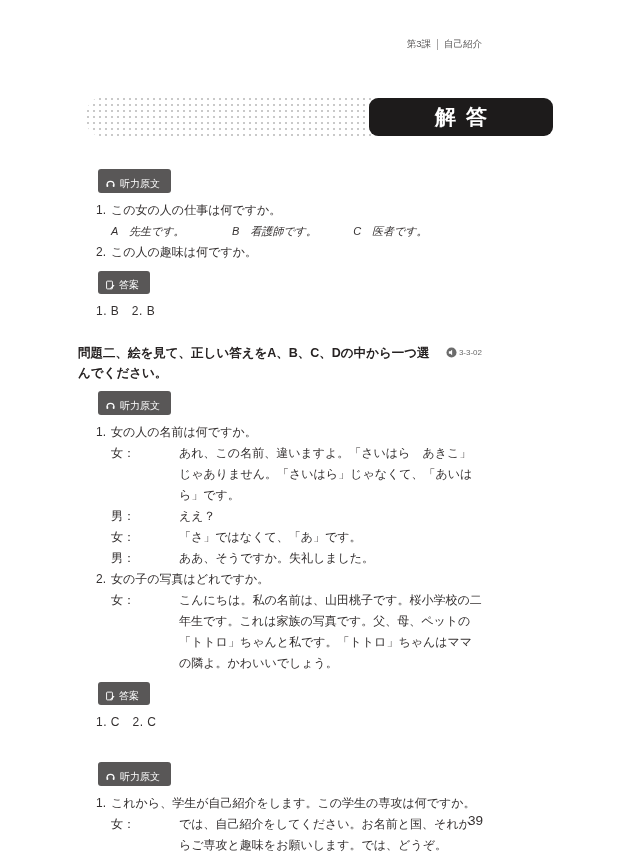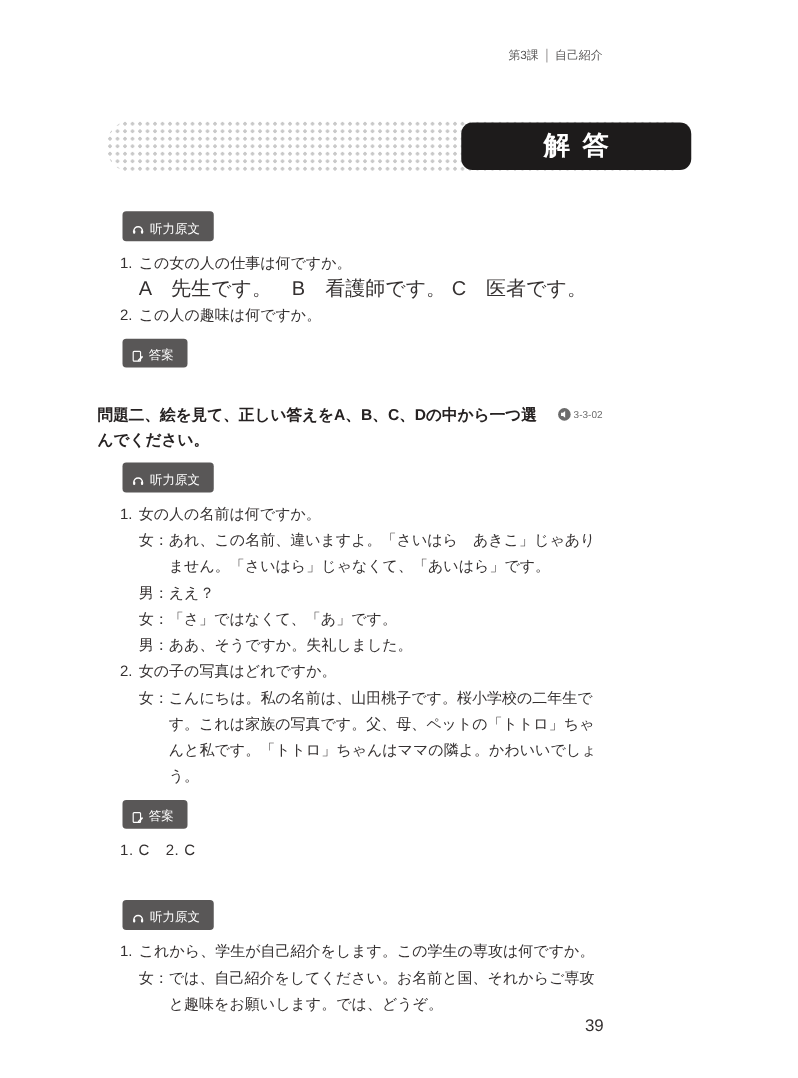--- a/index.html
+++ b/index.html
@@ -54,27 +54,27 @@
     font-size:10px; line-height:1;
     padding:9px 11px 4px 7px;
     border-radius:3px;
     margin:8px 0 7px 2px;
   }
 
   .qline { display:flex; font-size:12px; line-height:21px; }
   .qnum { flex:0 0 15px; }
   .qtext { flex:1; }
 
-  .opts { padding-left:15px; font-size:16px; line-height:21px; white-space:nowrap; }
+  .opts { padding-left:15px; font-size:11px; line-height:21px; white-space:nowrap;font-style:italic; }
   .opt { display:inline-block; min-width:118px; }
   .opt:last-child { min-width:0; }
 
   .dline { display:flex; padding-left:15px; font-size:12px; line-height:21px; }
   .speaker { flex:0 0 auto; white-space:nowrap; }
-  .dtext { flex:1; }
+  .dtext { flex:1;margin-left:44px; }
 
   .ansline { font-size:12px; line-height:21px; padding-left:0; letter-spacing:0.5px; }
 
   .pageno {
     position:absolute; bottom:34px; right:79px;
     font-size:13.5px; color:#343030;
   }
 </style>
 </head>
 <body>
@@ -116,20 +116,21 @@
           <span class="qnum">2.</span>
           <span class="qtext">この人の趣味は何ですか。</span>
         </div>
         <div class="badge">
           <svg width="10" height="10" viewBox="0 0 16 16">
               <rect x="2.5" y="1.8" width="9.4" height="12.4" rx="1.2" fill="none" stroke="#fff" stroke-width="1.5"></rect>
               <path d="M8.6 12.6l5.2-5.2 1.4 1.4-5.2 5.2-1.8.4z" fill="#fff"></path>
             </svg>
           <span>答案</span>
         </div>
+        <div class="ansline">1. B　2. B</div>
       </div>
     </section>
 
     <section class="problem">
       <div class="ptitle-row">
         <span class="ptitle">問題二、絵を見て、正しい答えをA、B、C、Dの中から一つ選んでください。</span>
         <span class="audio-tag">
           <svg width="11" height="11" viewBox="0 0 14 14">
               <circle cx="7" cy="7" r="6.4" fill="#6b6b6b"></circle>
               <path d="M3.6 5.4h2l2.2-1.9v7L5.6 8.6h-2z" fill="#fff"></path>

